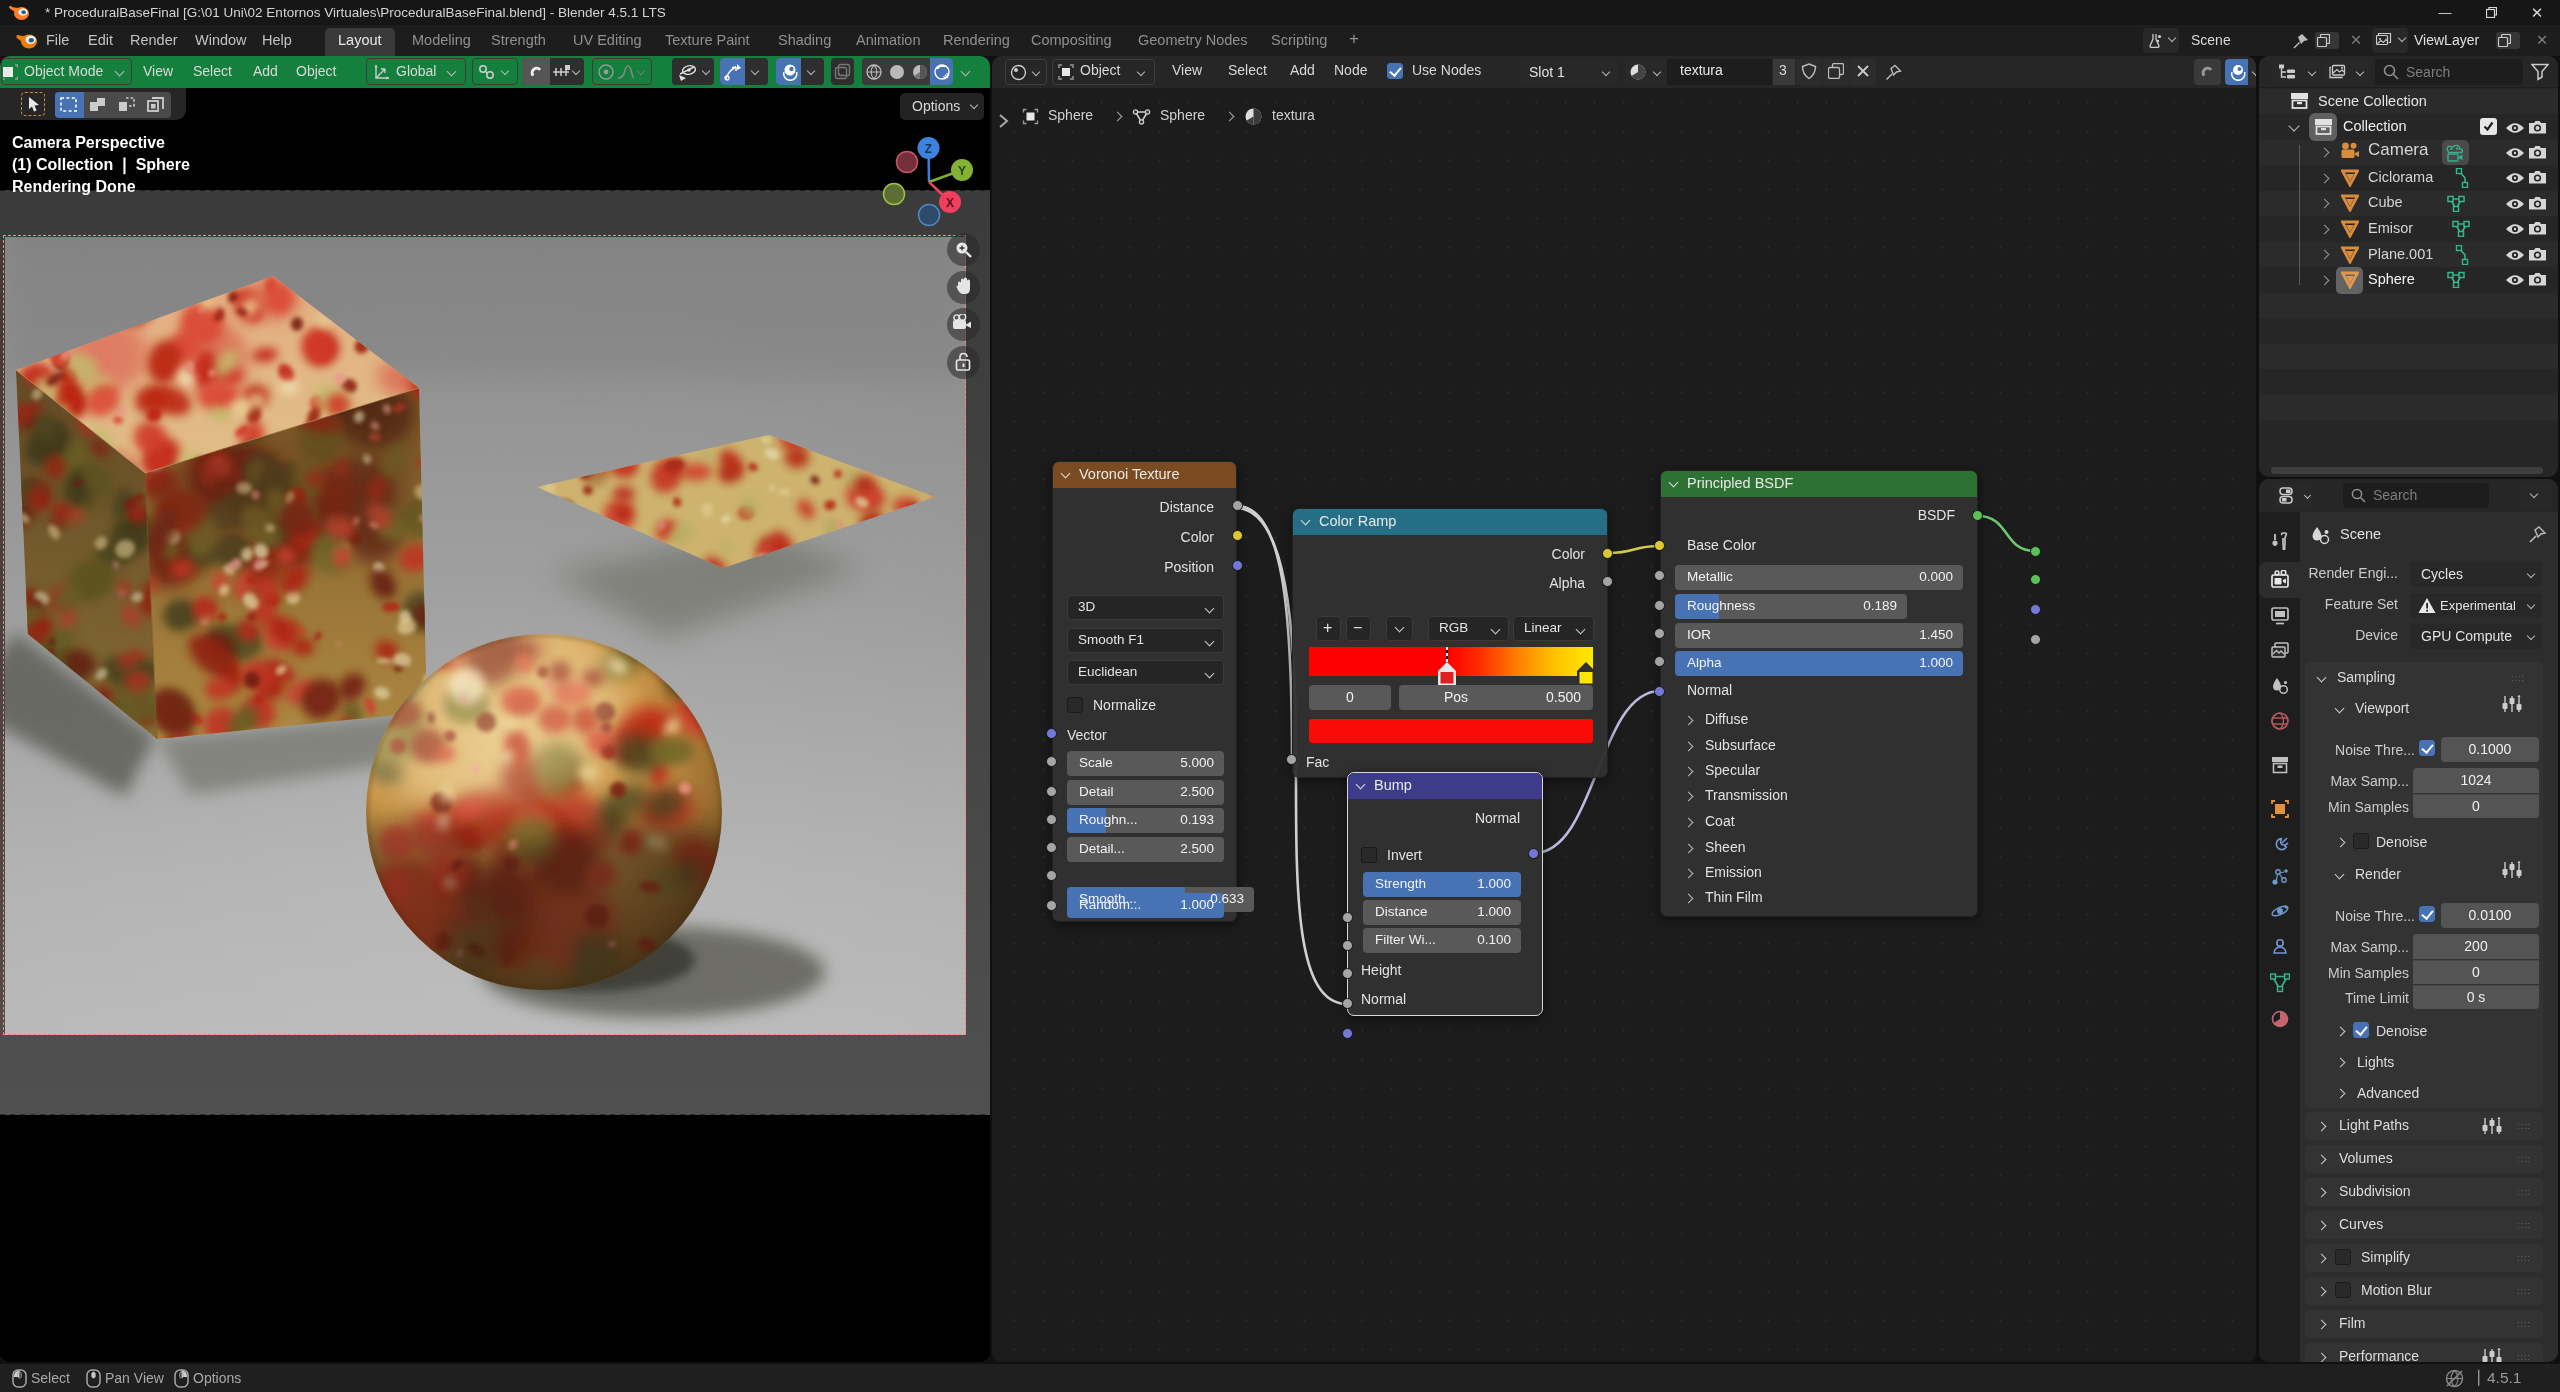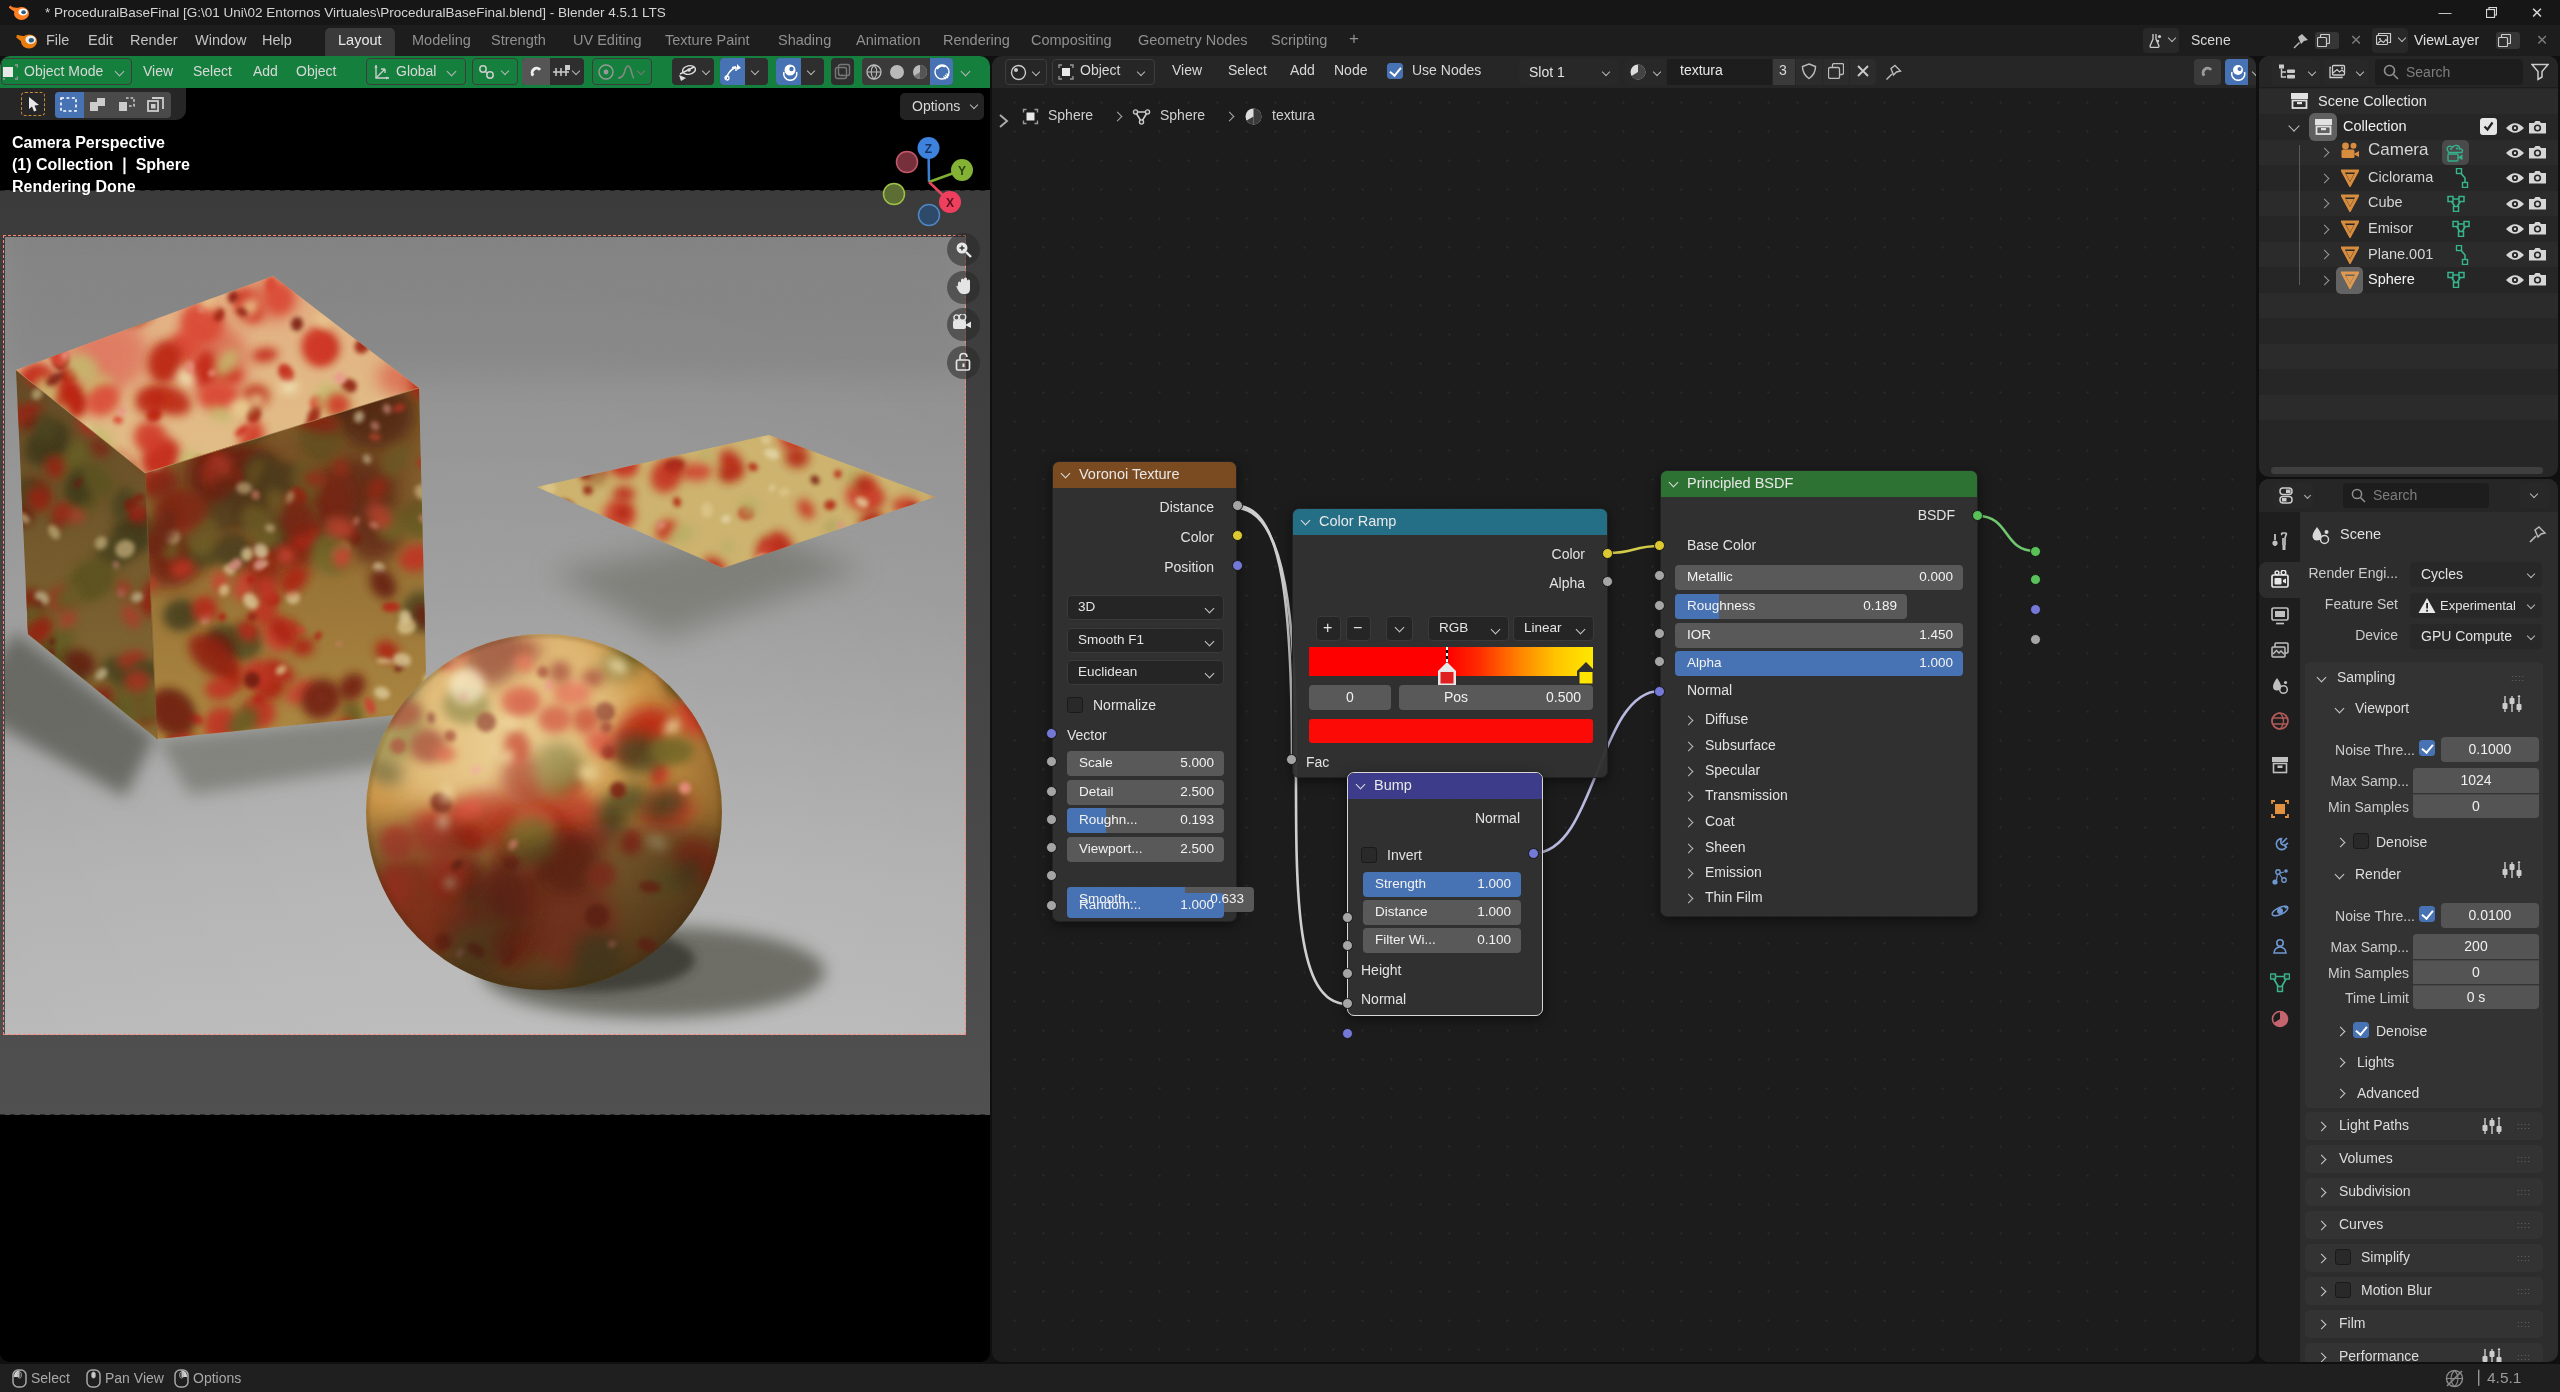--- a/index.html
+++ b/index.html
@@ -1110,21 +1110,21 @@
       <div class="nslider" style="left:14px;top:318px;width:157px">
           <span class="nsl">Detail</span>
           <span class="nsv">2.500</span>
         </div>
       <div class="nslider" style="left:14px;top:346px;width:157px">
           <div class="nfill" style="width:25%"></div>
           <span class="nsl">Roughn...</span>
           <span class="nsv">0.193</span>
         </div>
       <div class="nslider" style="left:14px;top:375px;width:157px">
-          <span class="nsl">Viewport...</span>
+          <span class="nsl">Detail...</span>
           <span class="nsv">2.500</span>
         </div>
       <div class="nslider" style="left:14px;top:425px;width:187px">
           <div class="nfill" style="width:63%"></div>
           <span class="nsl">Smooth...</span>
           <span class="nsv">0.633</span>
         </div>
       <div class="nslider" style="left:14px;top:431px;width:157px;background:#4772b3">
           <span class="nsl">Random...</span>
           <span class="nsv">1.000</span>

